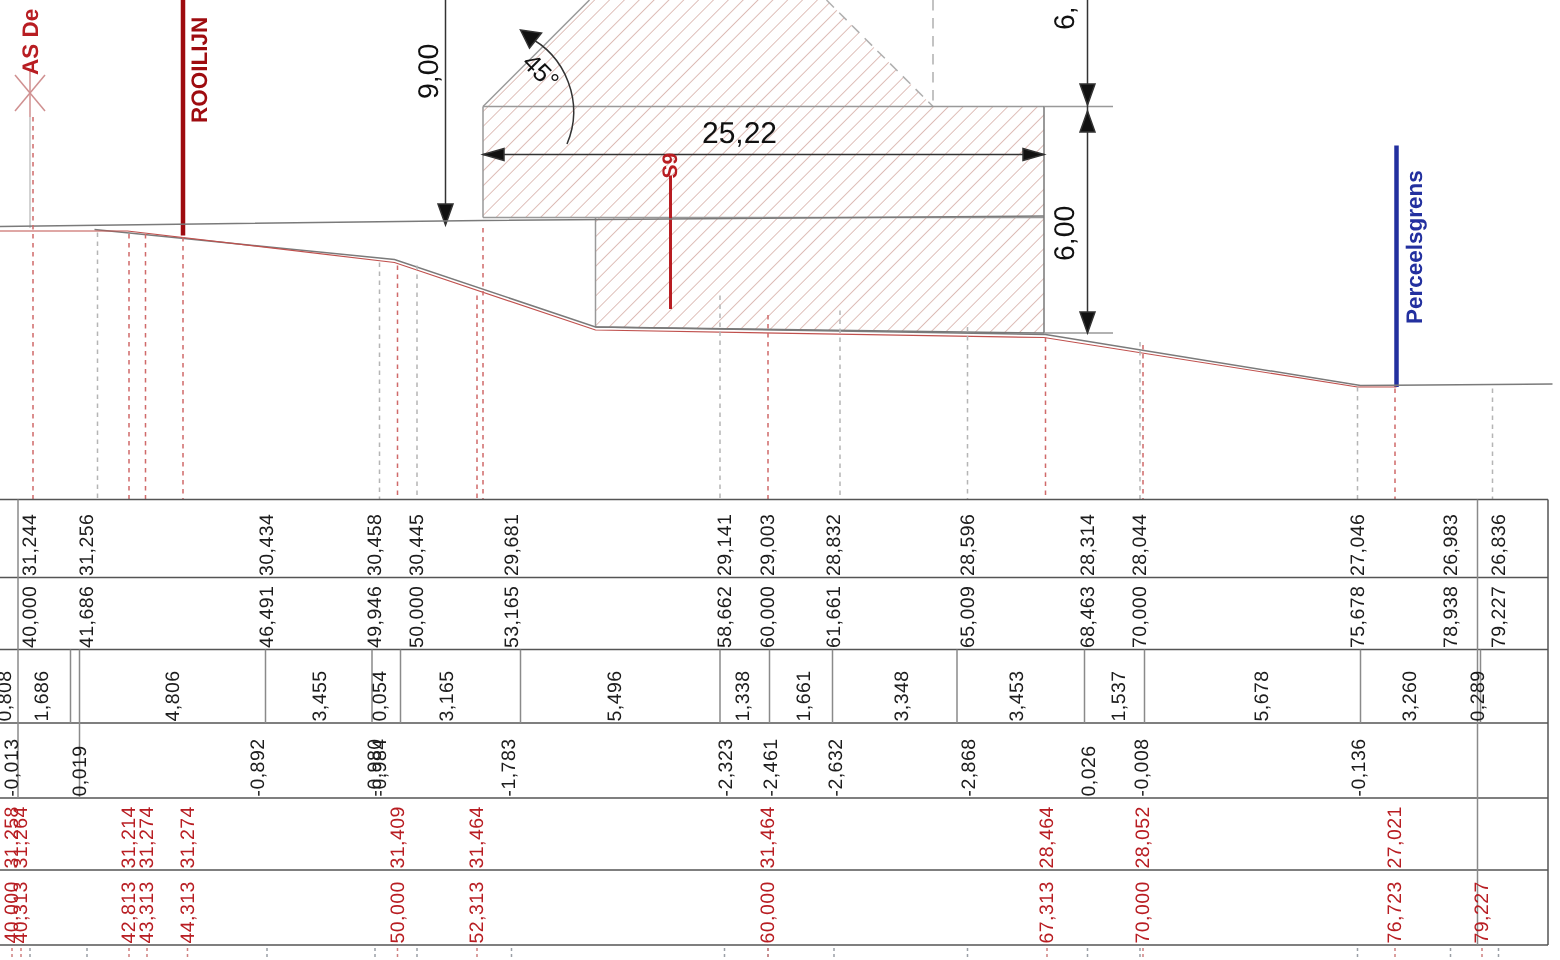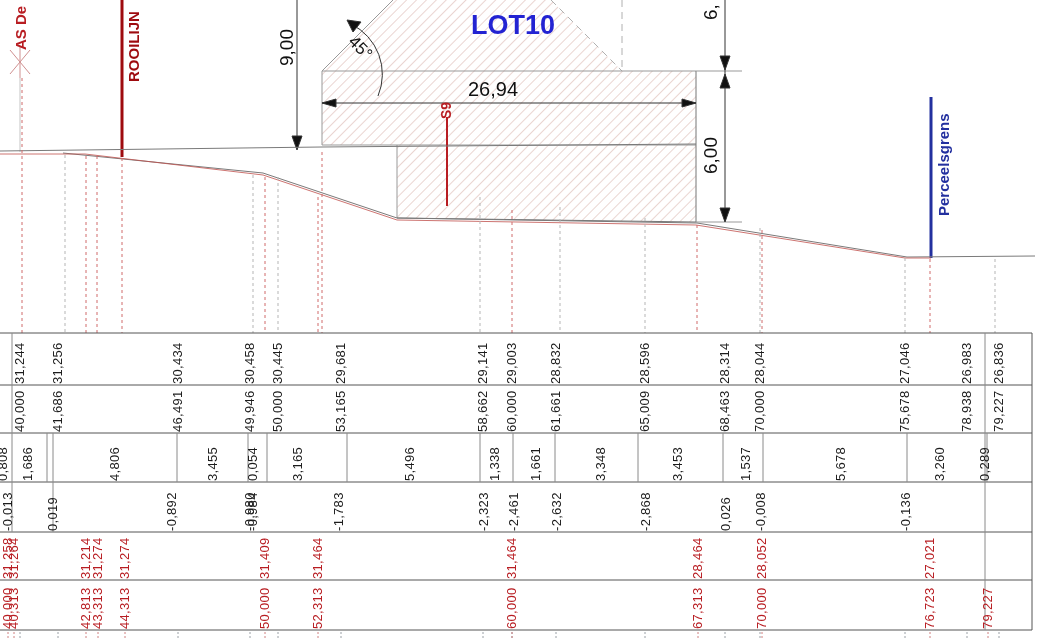--- a/index.html
+++ b/index.html
@@ -182,22 +182,21 @@
         <line x1="762" x2="762" y1="632" y2="640" stroke="#d08080" stroke-dasharray="2,2"></line>
         <line x1="930" x2="930" y1="632" y2="640" stroke="#d08080" stroke-dasharray="2,2"></line>
         <line x1="988" x2="988" y1="632" y2="640" stroke="#d08080" stroke-dasharray="2,2"></line>
       </g>
   </svg>
 
   <div class="vert lbl-as">AS De</div>
   <div class="vert lbl-rooilijn">ROOILIJN</div>
   <div class="vert lbl-dim9">9,00</div>
   <div class="lbl-angle">45°</div>
-  <div class="lbl-lot">LOT10</div>
-  <div class="lbl-dim15">26,94</div>
+  <div class="lbl-dim15">25,22</div>
   <div class="vert lbl-s9">S9</div>
   <div class="vert lbl-dim6top">6,</div>
   <div class="vert lbl-dim6">6,00</div>
   <div class="vert lbl-perceel">Perceelsgrens</div>
 
   <div id="row-elev" class="rowhost">
       <span class="vnum" style="left: 13px;">31,244</span>
       <span class="vnum" style="left: 51px;">31,256</span>
       <span class="vnum" style="left: 171px;">30,434</span>
       <span class="vnum" style="left: 243px;">30,458</span>

